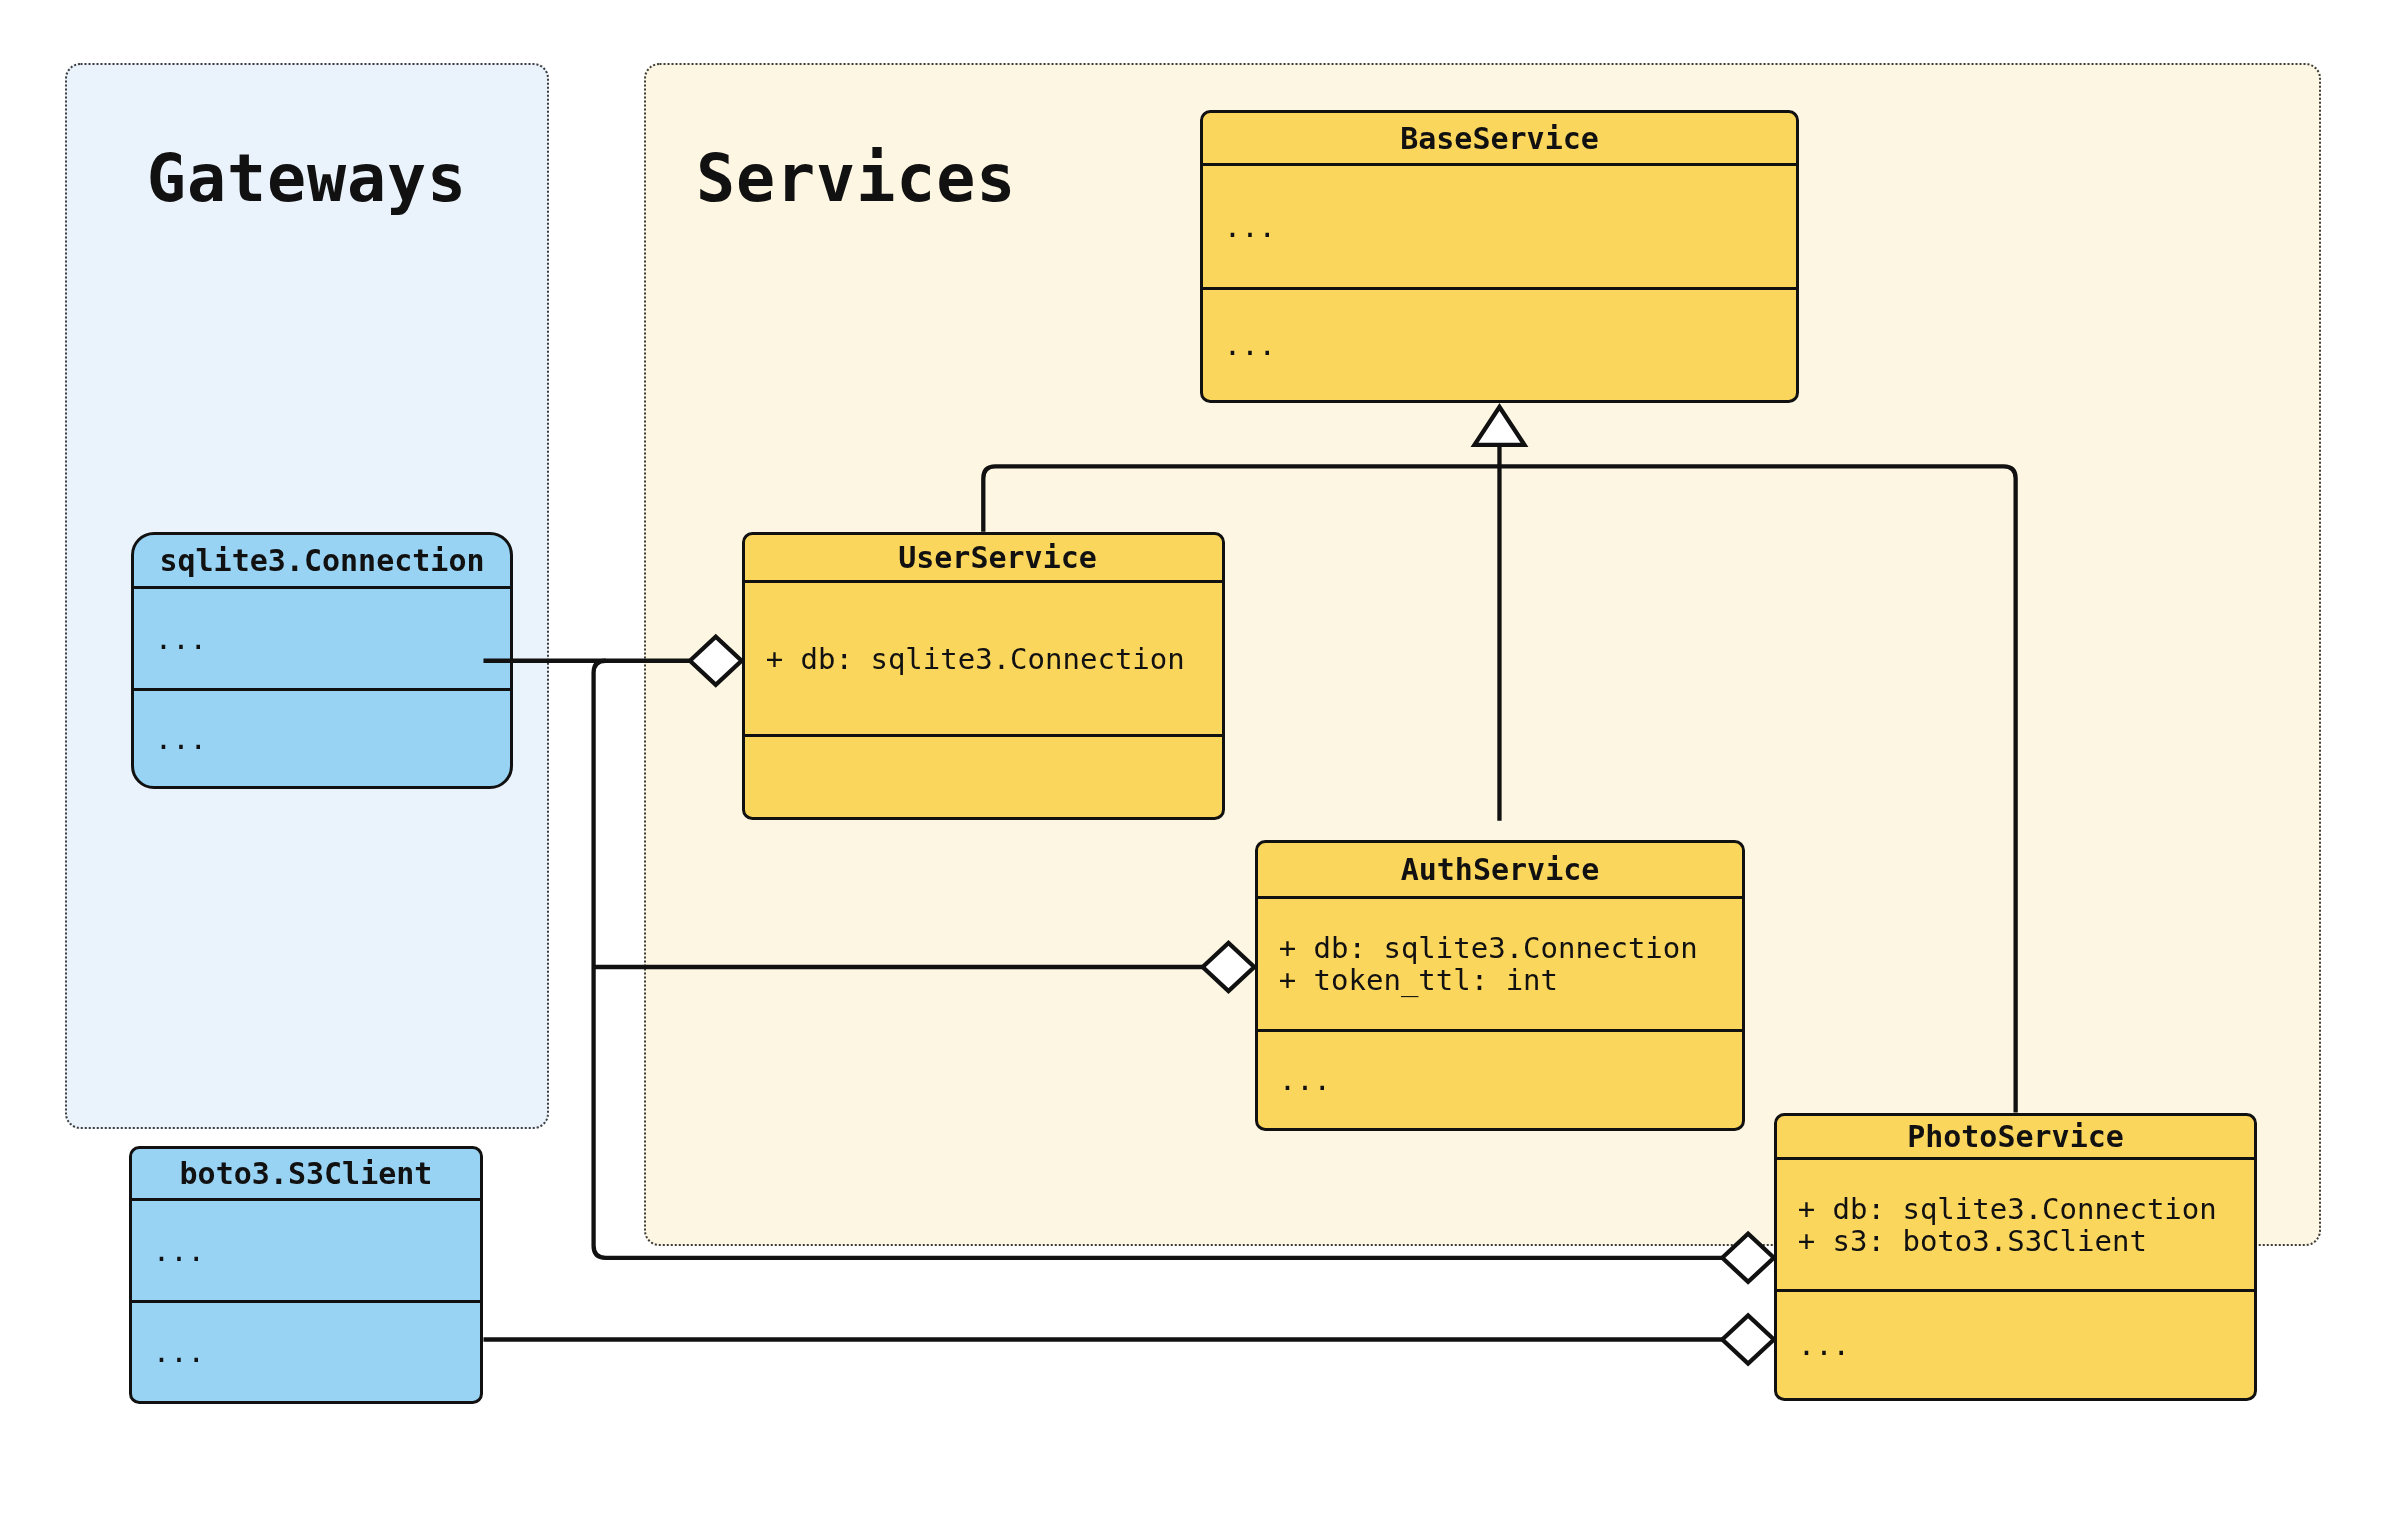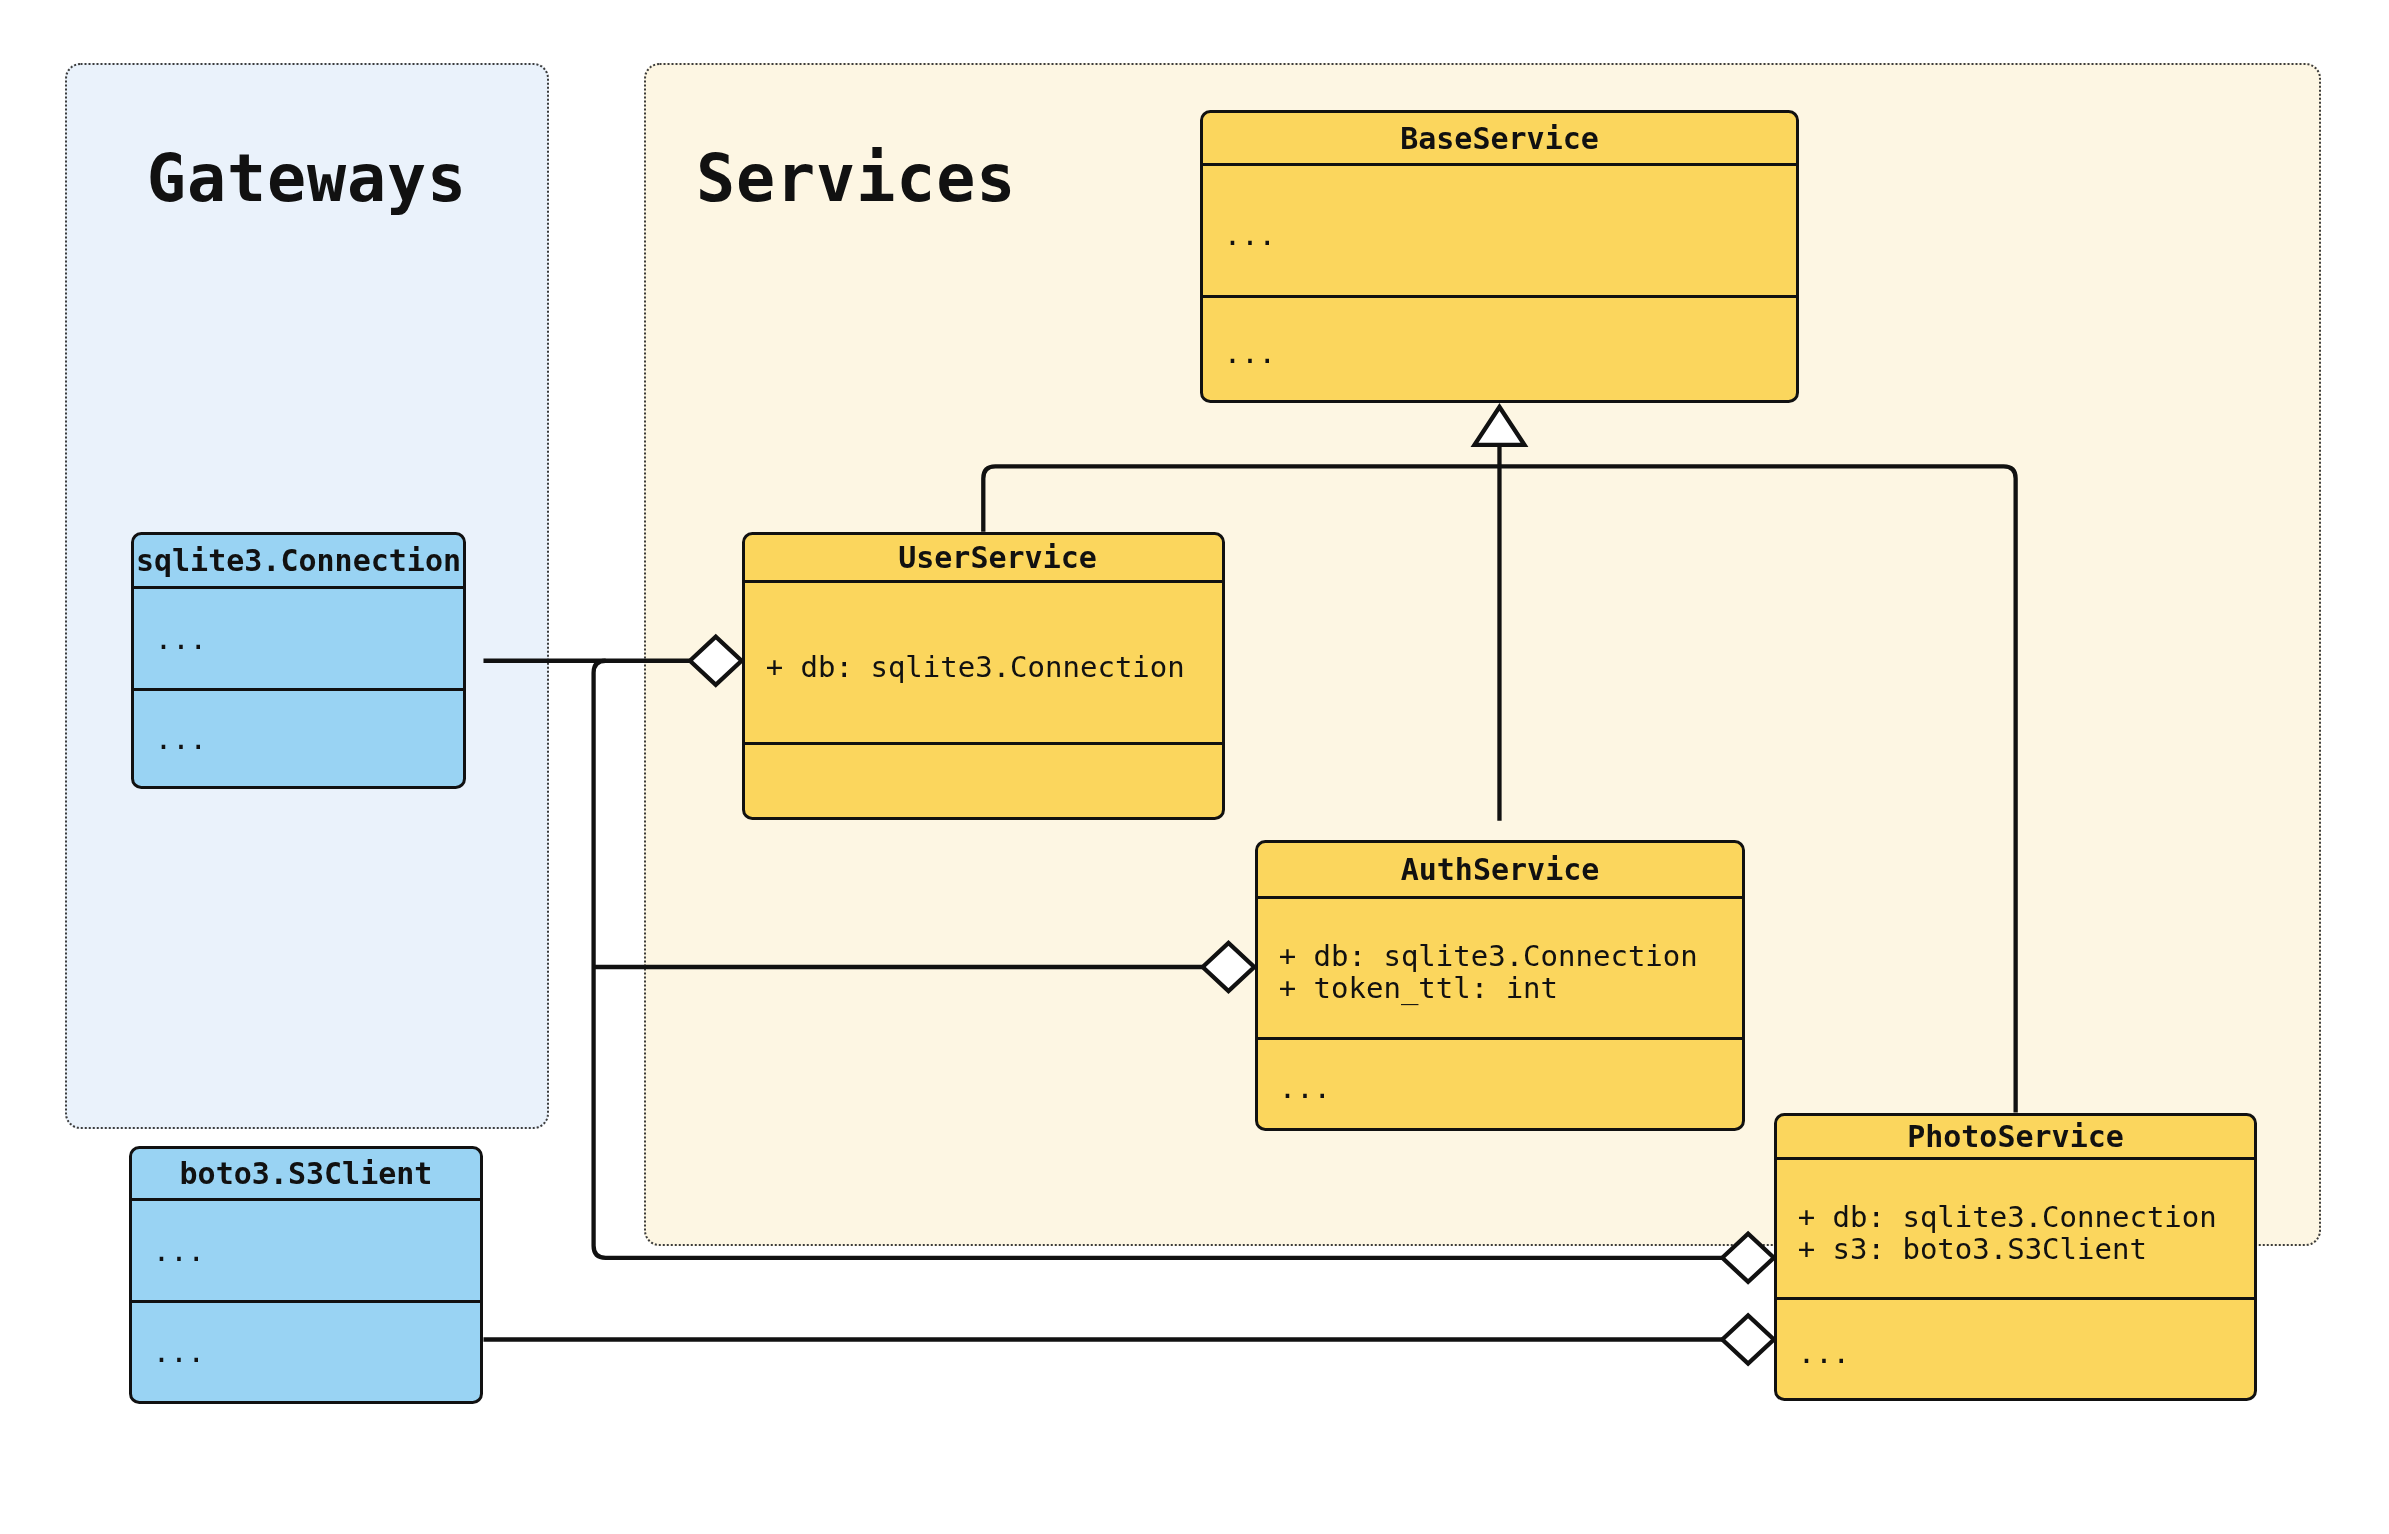--- a/index.html
+++ b/index.html
@@ -30,21 +30,21 @@
   .group-title.leftpad { left: 50px; }
   .uml-class {
     position: absolute;
     border: 3.4px solid #111111;
     border-radius: 10.3px;
     box-sizing: border-box;
     display: flex;
     flex-direction: column;
     overflow: hidden;
   }
-  .uml-class.yellow { background: #fbd65d; gap: 8px; }
+  .uml-class.yellow { background: #fbd65d; }
   .uml-class.blue   { background: #99d3f3; }
   .cls-header {
     display: flex;
     align-items: center;
     justify-content: center;
     border-bottom: 3.4px solid #111111;
     font-size: 30px;
     font-weight: 700;
     box-sizing: border-box;
     flex: 0 0 auto;
@@ -87,21 +87,21 @@
 <div id="canvas">
 
   <div class="group" style="left:65px; top:63px; width:484px; height:1066px; background:#eaf2fb;">
     <div class="group-title centered">Gateways</div>
   </div>
 
   <div class="group" style="left:644px; top:63px; width:1677px; height:1183px; background:#fdf6e3;">
     <div class="group-title leftpad">Services</div>
   </div>
 
-  <div class="uml-class blue" style="left:131px; top:532px; width:335px; height:257px;">
+  <div class="uml-class blue" style="left:131px; top:532px; width:382px; height:257px;border-radius:23px;">
     <div class="cls-header" style="height:54px;">sqlite3.Connection</div>
     <div class="cls-attrs" style="height:102px;">
       <div class="member-line">...</div>
     </div>
     <div class="cls-methods">
       <div class="member-line">...</div>
     </div>
   </div>
 
   <div class="uml-class blue" style="left:129px; top:1146px; width:354px; height:258px;">

